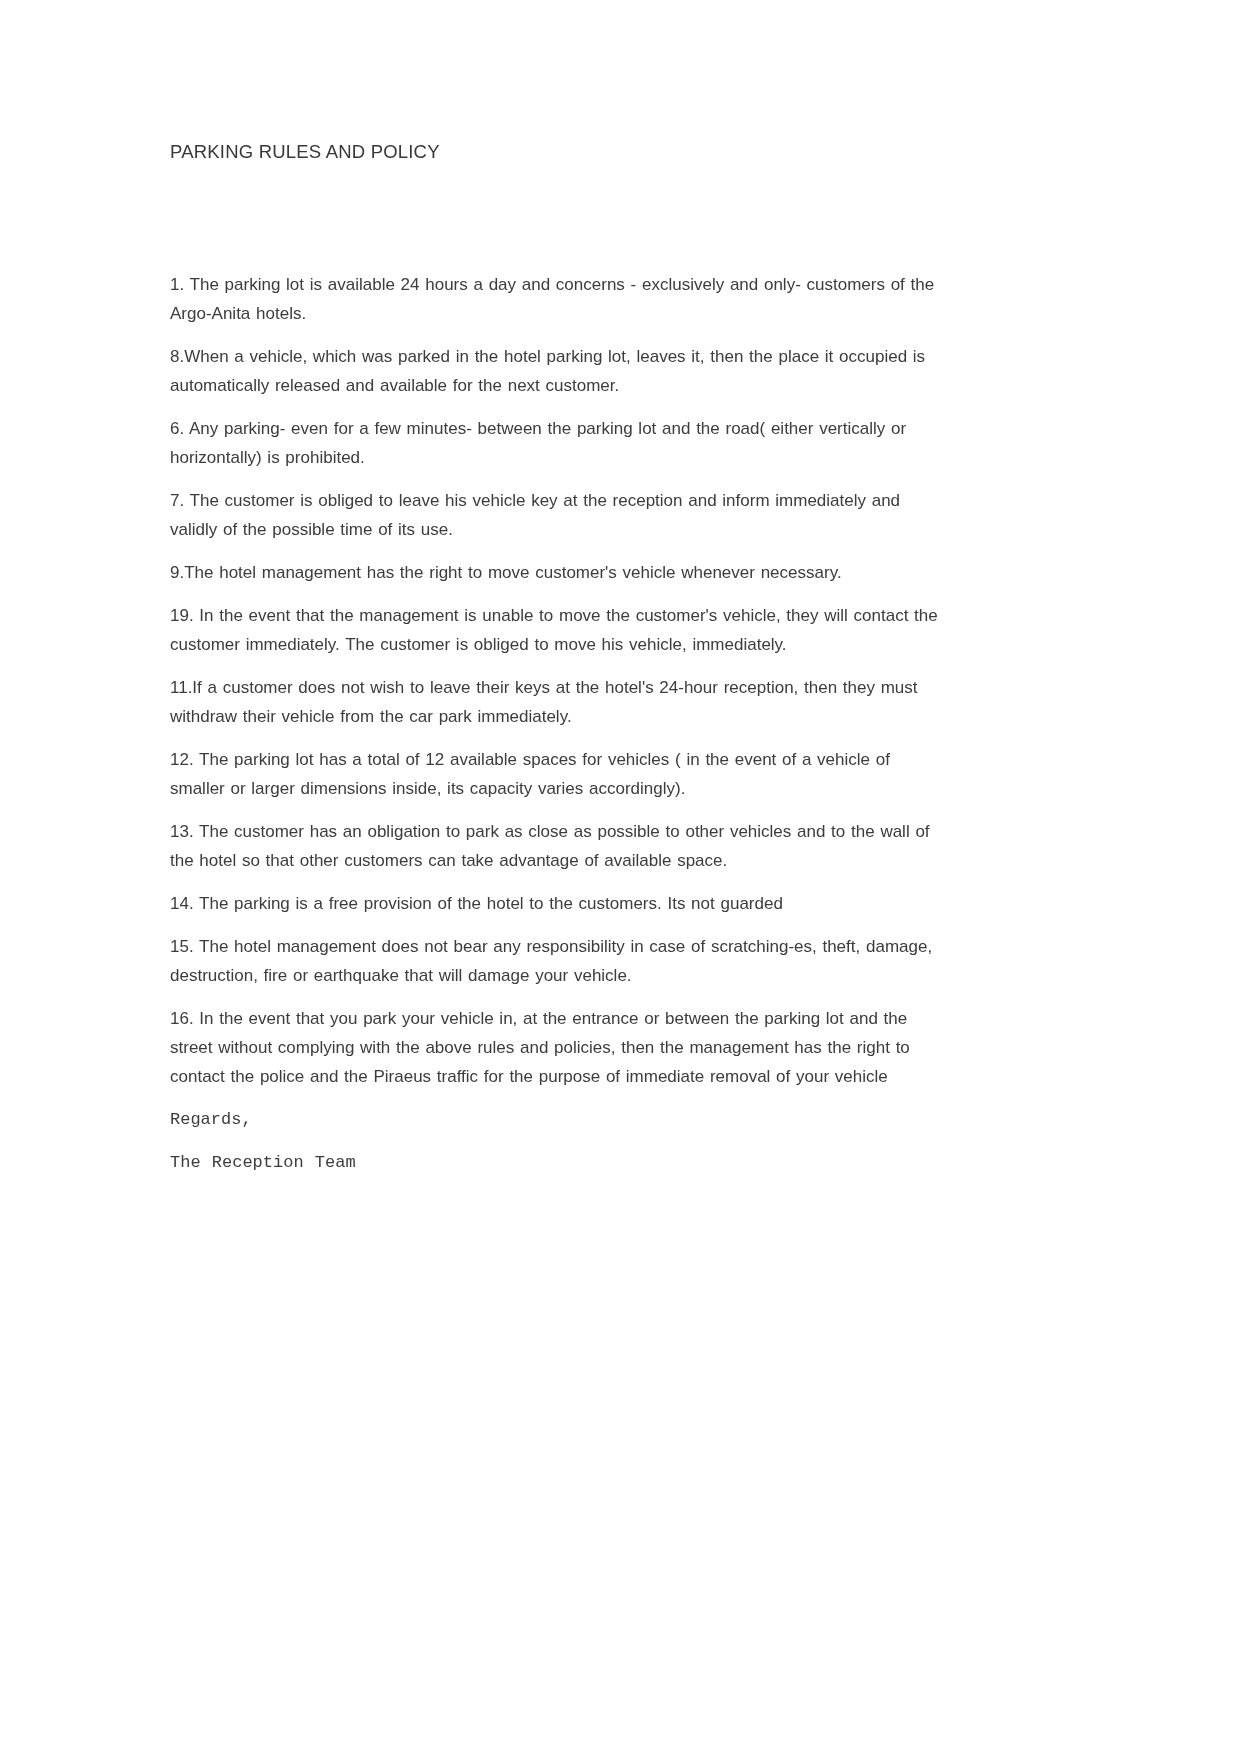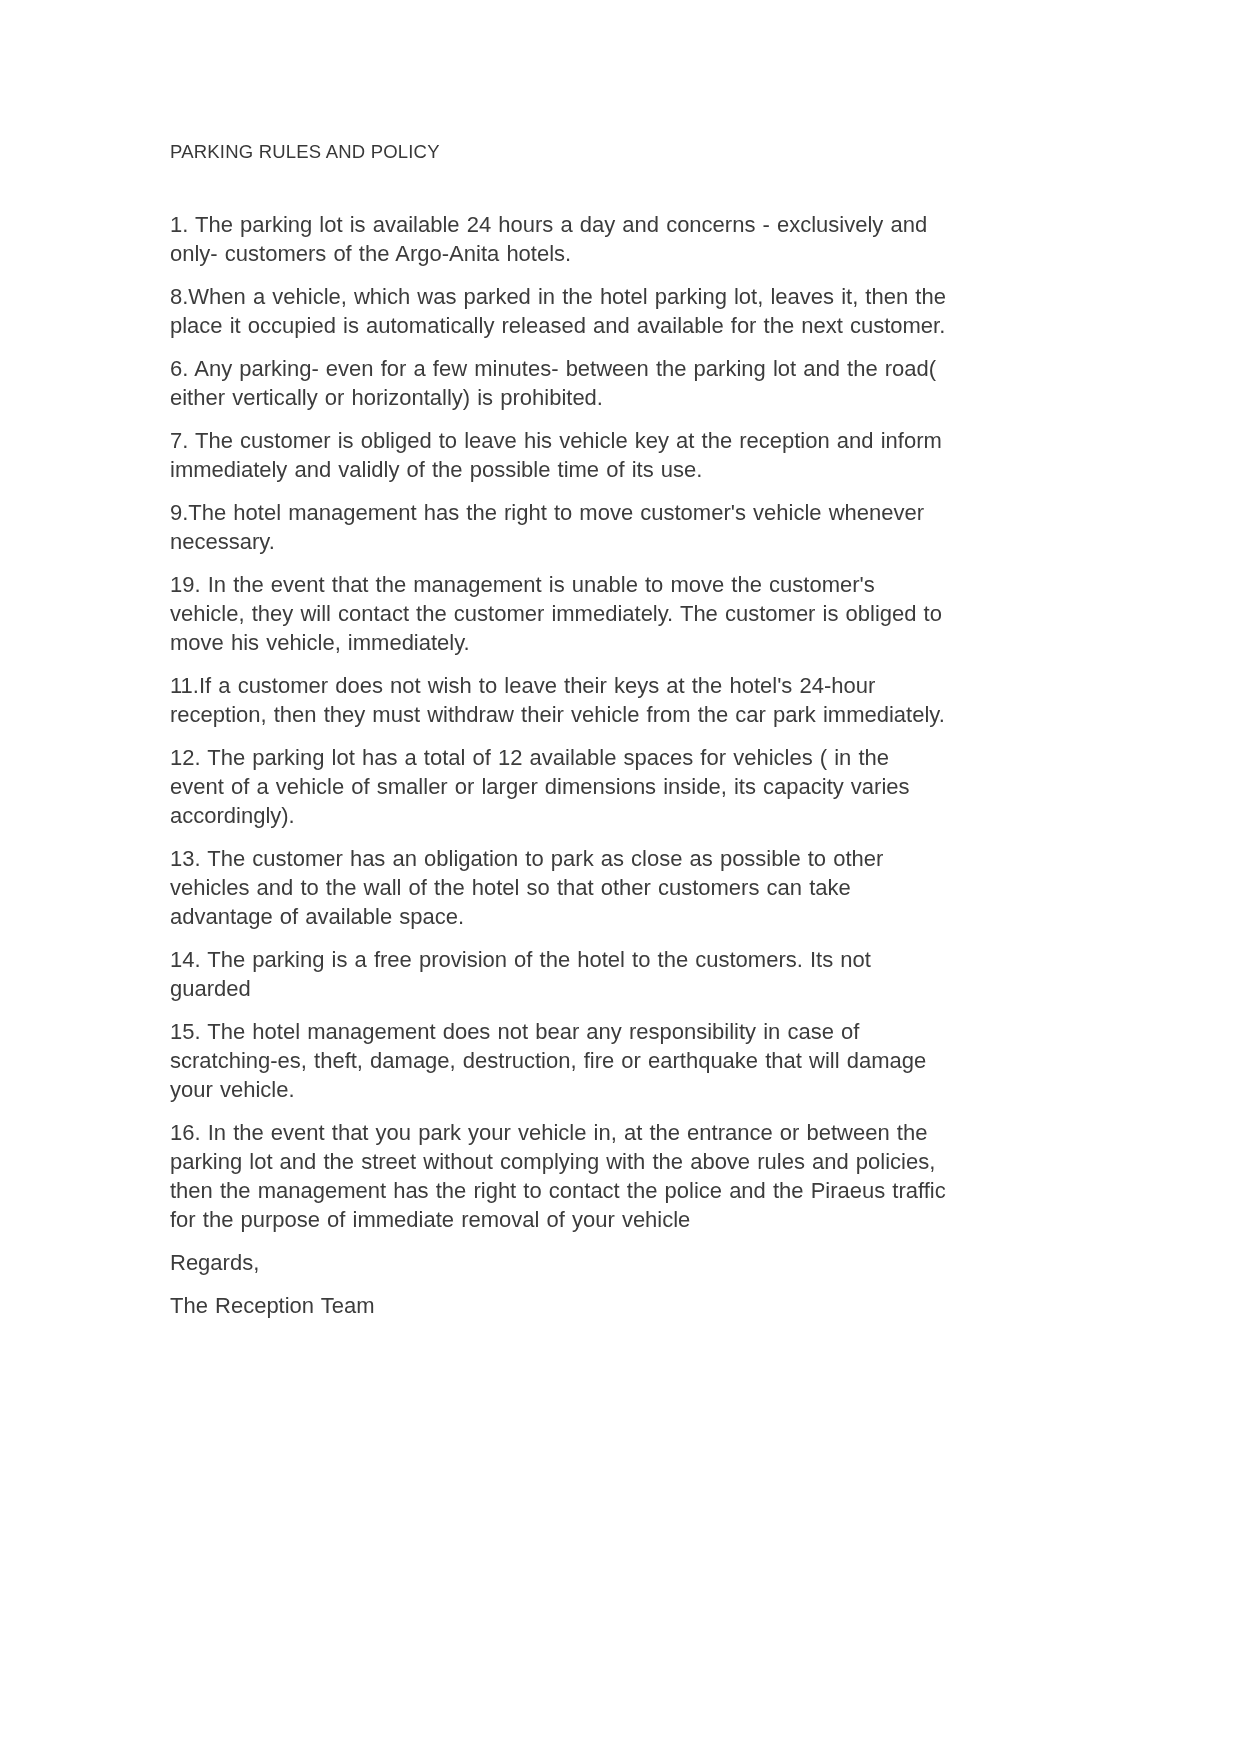--- a/index.html
+++ b/index.html
@@ -27,34 +27,35 @@
     left: 170px;
     width: 778px;
     color: #3c3c3c;
   }
 
   .doc-title {
     font-size: 18.5px;
     font-weight: 400;
     line-height: 29px;
     letter-spacing: 0.2px;
-    margin-bottom: 44px;
+    margin-bottom: 104px;
     color: #383838;
   }
 
   .rule {
-    font-size: 22px;
+    font-size: 17px;
     line-height: 29px;
     margin-bottom: 14px;
     color: #3c3c3c;
     word-spacing: 1px;
   }
 
   .closing-block .rule {
     margin-bottom: 14px;
+    font-family: Liberation Mono, monospace;
   }
 </style>
 </head>
 <body>
 
 <div class="page">
   <div class="content">
 
     <h1 class="doc-title">PARKING RULES AND POLICY</h1>
 

